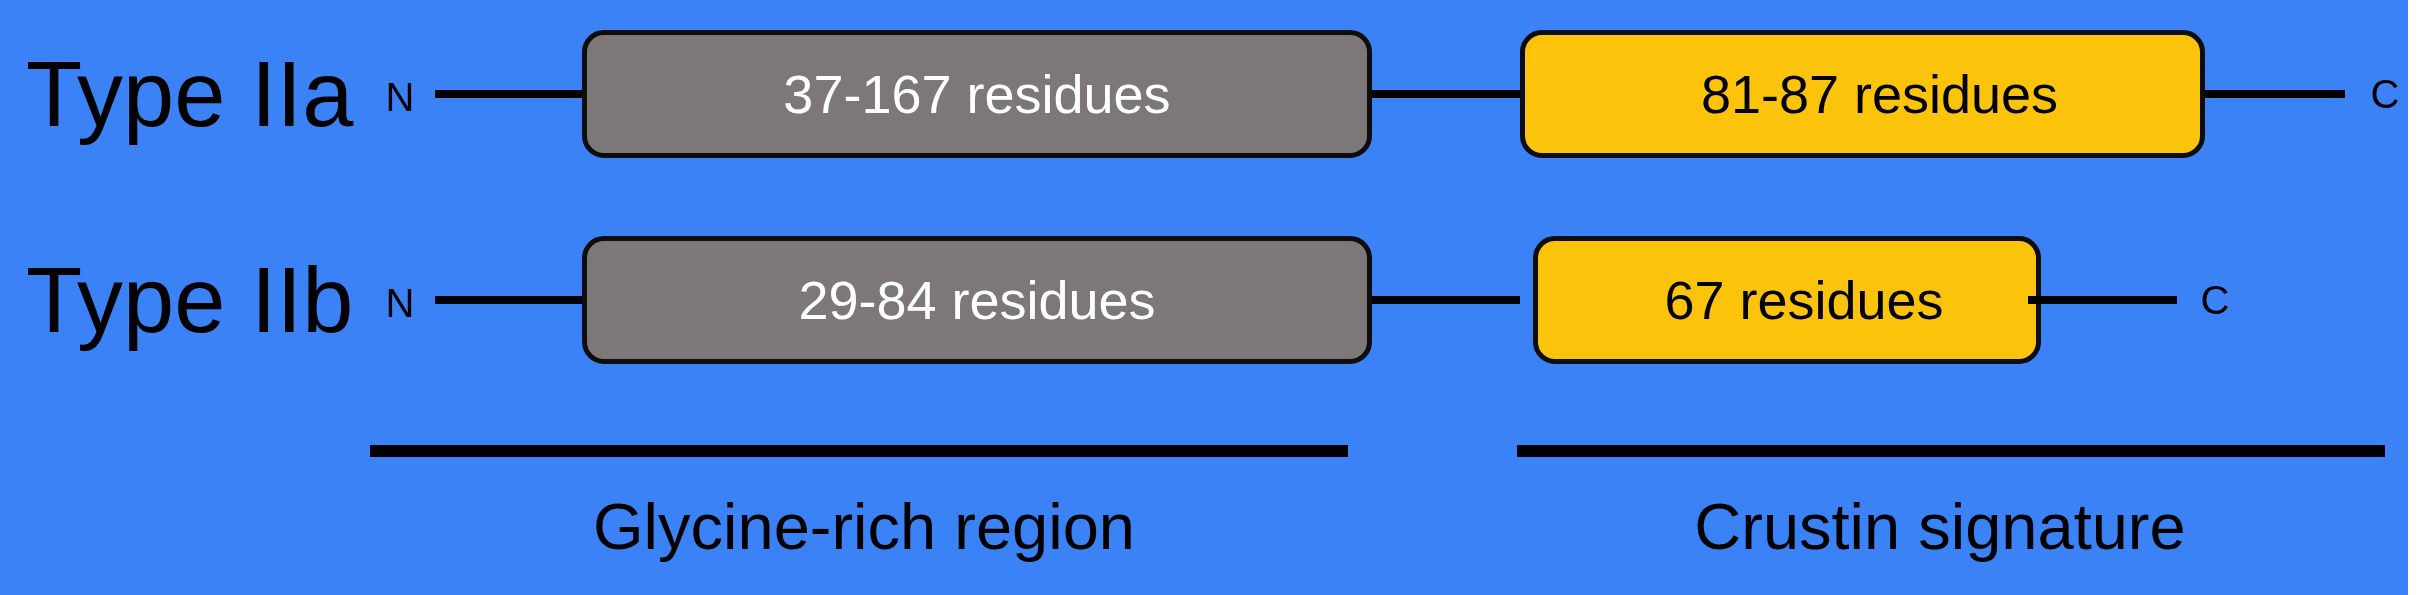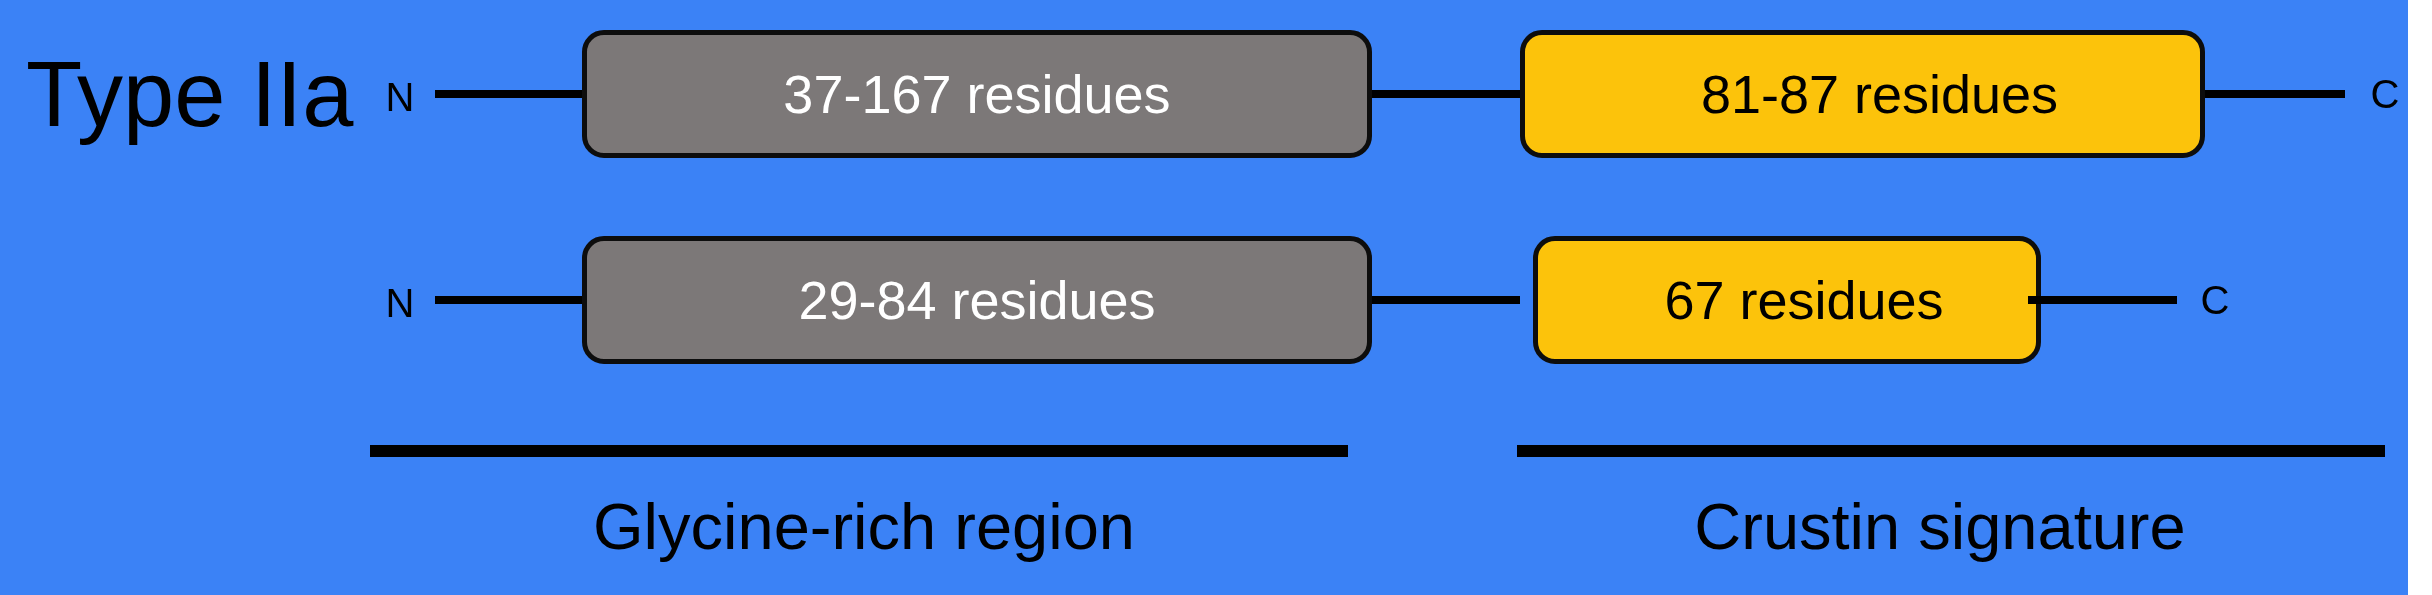--- a/index.html
+++ b/index.html
@@ -101,20 +101,21 @@
   <div class="abs backbone" style="left:1372px; top:90px; width:148px;"></div>
 
   <div class="abs domain-box domain-yellow" style="left:1520px; top:30px; width:685px;">
     <span>81-87 residues</span>
   </div>
 
   <div class="abs backbone" style="left:2205px; top:90px; width:140px;"></div>
 
   <div class="abs terminus" style="left:2361px; top:66px;">C</div>
 
+  <div class="abs type-label" style="top:236px;">Type IIb</div>
 
   <div class="abs terminus" style="left:376px; top:275px;">N</div>
 
   <div class="abs backbone" style="left:435px; top:296px; width:147px;"></div>
 
   <div class="abs domain-box domain-gray" style="left:582px; top:236px; width:790px;">
     <span>29-84 residues</span>
   </div>
 
   <div class="abs backbone" style="left:1372px; top:296px; width:148px;"></div>

